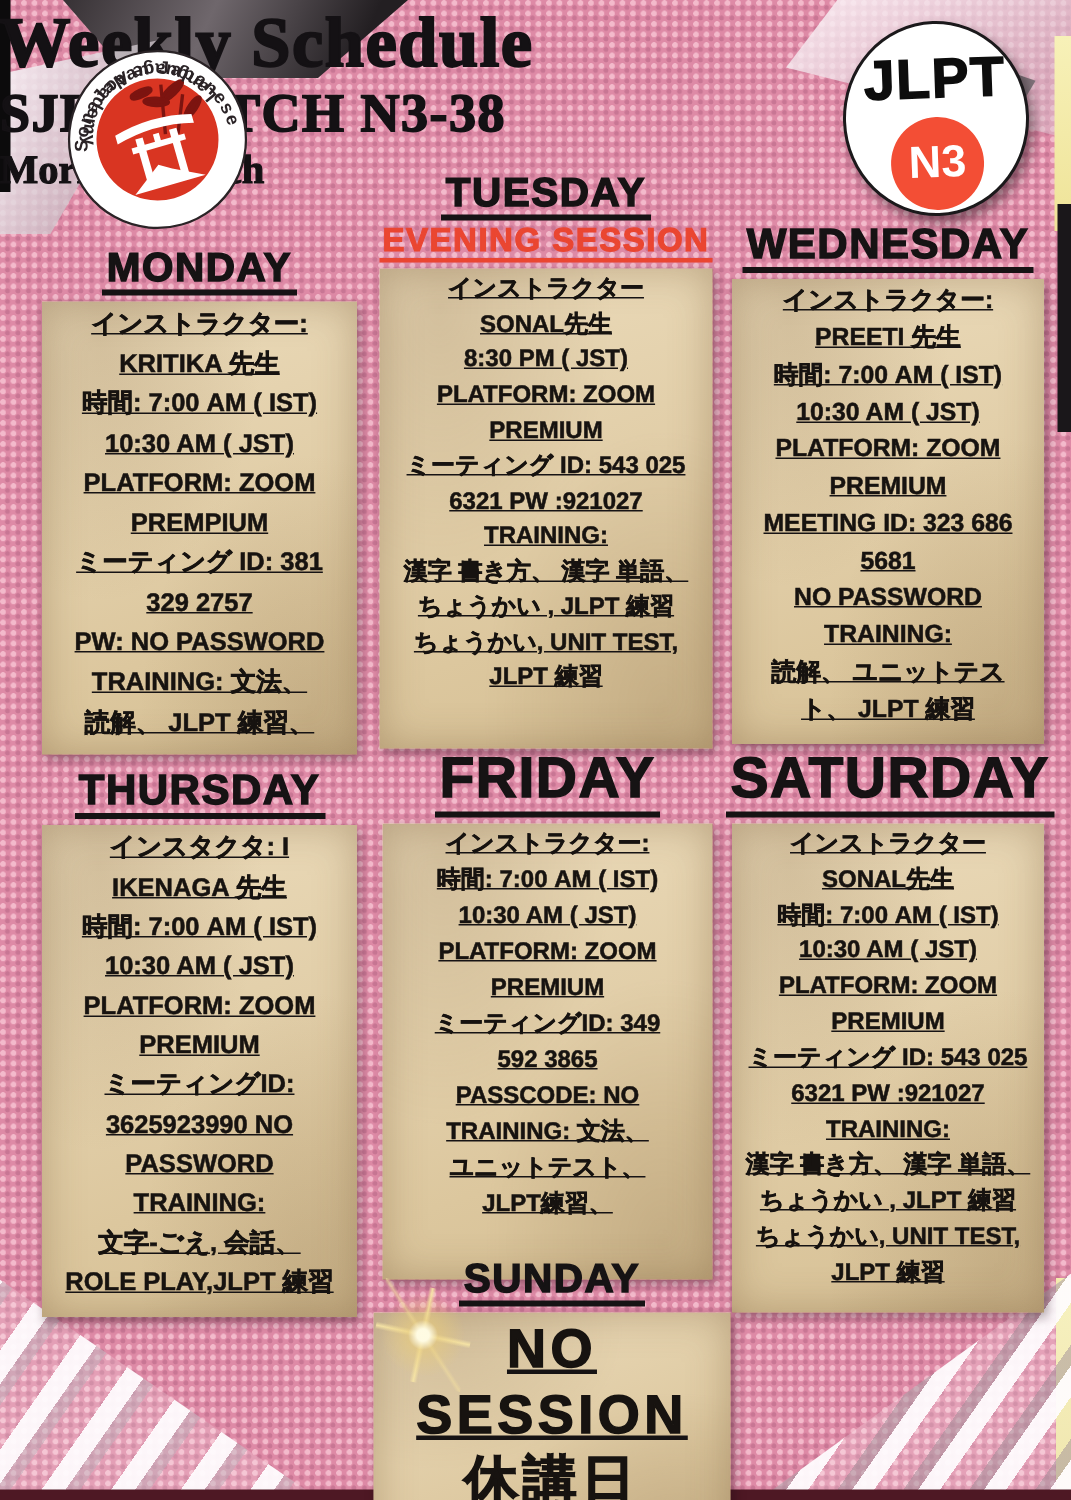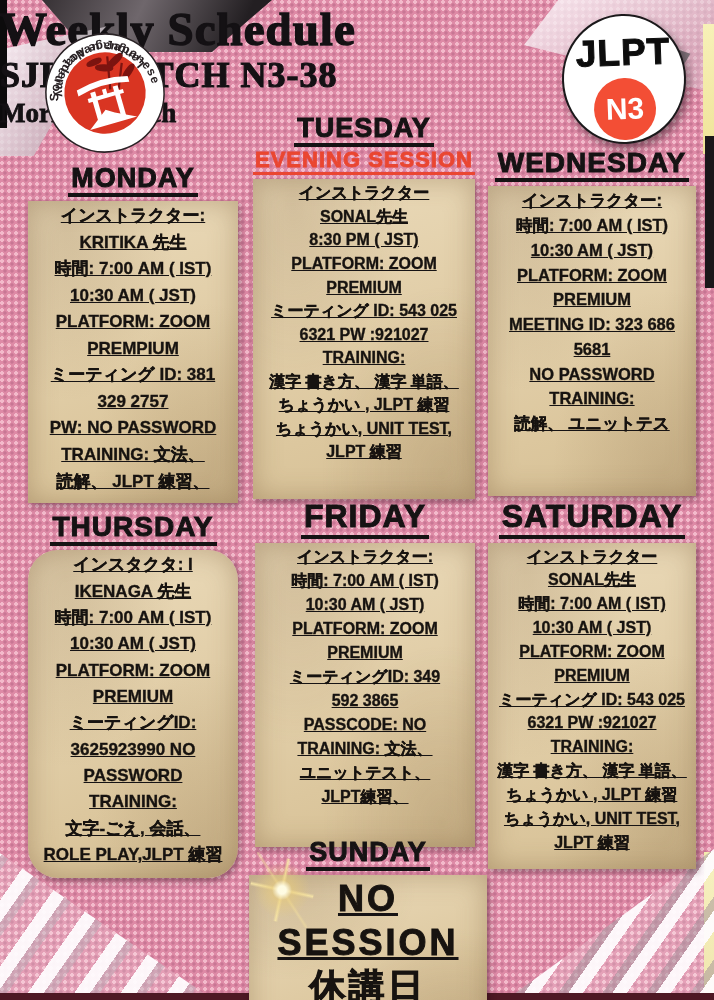--- a/index.html
+++ b/index.html
@@ -62,39 +62,39 @@
   .n3-text{color:#fff;font-size:30px;font-weight:700;font-family:"Liberation Sans",sans-serif;}
 
   
   .day{position:absolute;text-align:center;color:#161314;text-decoration:underline;}
   .day-header{margin-bottom:4px;line-height:1.05;}
   .day-title{display:inline-block;font-weight:800;font-size:27px;letter-spacing:1px;
     -webkit-text-stroke:1px #161314;border-bottom:4px solid #161314;padding:0 3px 1px;}
   .day-sub{display:inline-block;font-weight:800;font-size:22px;letter-spacing:1px;color:#ea4631;
     -webkit-text-stroke:.8px #ea4631;border-bottom:3px solid #ea4631;padding:0 2px 1px;margin-top:1px;}
   .day-wednesday .day-title,.day-thursday .day-title{font-size:28px;}
-  .day-friday .day-title,.day-saturday .day-title{font-size:32px;}
+  .day-friday .day-title,.day-saturday .day-title{font-size:38px;}
   .paper{
     margin:2px auto 0;width:96%;padding:2px 4px;box-sizing:border-box;
     background:
       radial-gradient(ellipse at 18% 8%, rgba(120,90,50,.20), transparent 45%),
       radial-gradient(ellipse at 85% 92%, rgba(110,80,45,.18), transparent 45%),
       linear-gradient(160deg,#ecdcbc,#dcc79e 70%,#d5bf94);
     box-shadow:2px 3px 7px rgba(30,10,20,.4), inset 0 0 28px rgba(105,75,40,.35);
     font-weight:700;color:#171310;
   }
   .line{white-space:nowrap;-webkit-text-stroke:.35px #171310;}
   .day-monday{left:24px;top:164px;width:218px;}
   .day-monday .paper{height:302px;font-size:17px;line-height:1.56;}
   .day-tuesday{left:248px;top:114px;width:232px;}
   .day-tuesday .paper{height:320px;font-size:16px;line-height:1.47;}
   .day-wednesday{left:484px;top:148px;width:216px;}
   .day-wednesday .paper{height:310px;font-size:16.5px;line-height:1.5;}
   .day-thursday{left:24px;top:512px;width:218px;}
-  .day-thursday .paper{height:328px;font-size:17px;line-height:1.55;border-radius:30px;}
+  .day-thursday .paper{height:328px;font-size:17px;line-height:1.55;}
   .day-friday{left:250px;top:500px;width:230px;}
   .day-friday .paper{height:304px;font-size:16px;line-height:1.5;}
   .day-saturday{left:484px;top:500px;width:216px;}
   .day-saturday .paper{height:326px;font-size:16px;line-height:1.49;}
   .day-sunday{left:244px;top:838px;width:248px;}
   .day-sunday .paper{height:158px;font-size:36px;line-height:1.22;letter-spacing:3px;}
   .day-sunday .line{-webkit-text-stroke:1px #171310;}
 
   .sparkle{position:absolute;left:250px;top:858px;width:64px;height:64px;z-index:5;transform:rotate(12deg);}
   .sparkle::before{content:"";position:absolute;inset:0;background:
@@ -195,29 +195,31 @@
           <div class="line">329 2757</div>
           <div class="line">PW: NO PASSWORD</div>
           <div class="line">TRAINING: 文法、</div>
           <div class="line">読解、 JLPT 練習、</div>
         </div>
       </div>
       <div class="day day-wednesday">
         <div class="day-header"><span class="day-title">WEDNESDAY</span></div>
         <div class="paper">
           <div class="line">インストラクター:</div>
+          <div class="line">PREETI 先生</div>
           <div class="line">時間: 7:00 AM ( IST)</div>
           <div class="line">10:30 AM ( JST)</div>
           <div class="line">PLATFORM: ZOOM</div>
           <div class="line">PREMIUM</div>
           <div class="line">MEETING ID: 323 686</div>
           <div class="line">5681</div>
           <div class="line">NO PASSWORD</div>
           <div class="line">TRAINING:</div>
           <div class="line">読解、 ユニットテス</div>
+          <div class="line">ト、 JLPT 練習</div>
         </div>
       </div>
       <div class="day day-thursday">
         <div class="day-header"><span class="day-title">THURSDAY</span></div>
         <div class="paper">
           <div class="line">インスタクタ: I</div>
           <div class="line">IKENAGA 先生</div>
           <div class="line">時間: 7:00 AM ( IST)</div>
           <div class="line">10:30 AM ( JST)</div>
           <div class="line">PLATFORM: ZOOM</div>

